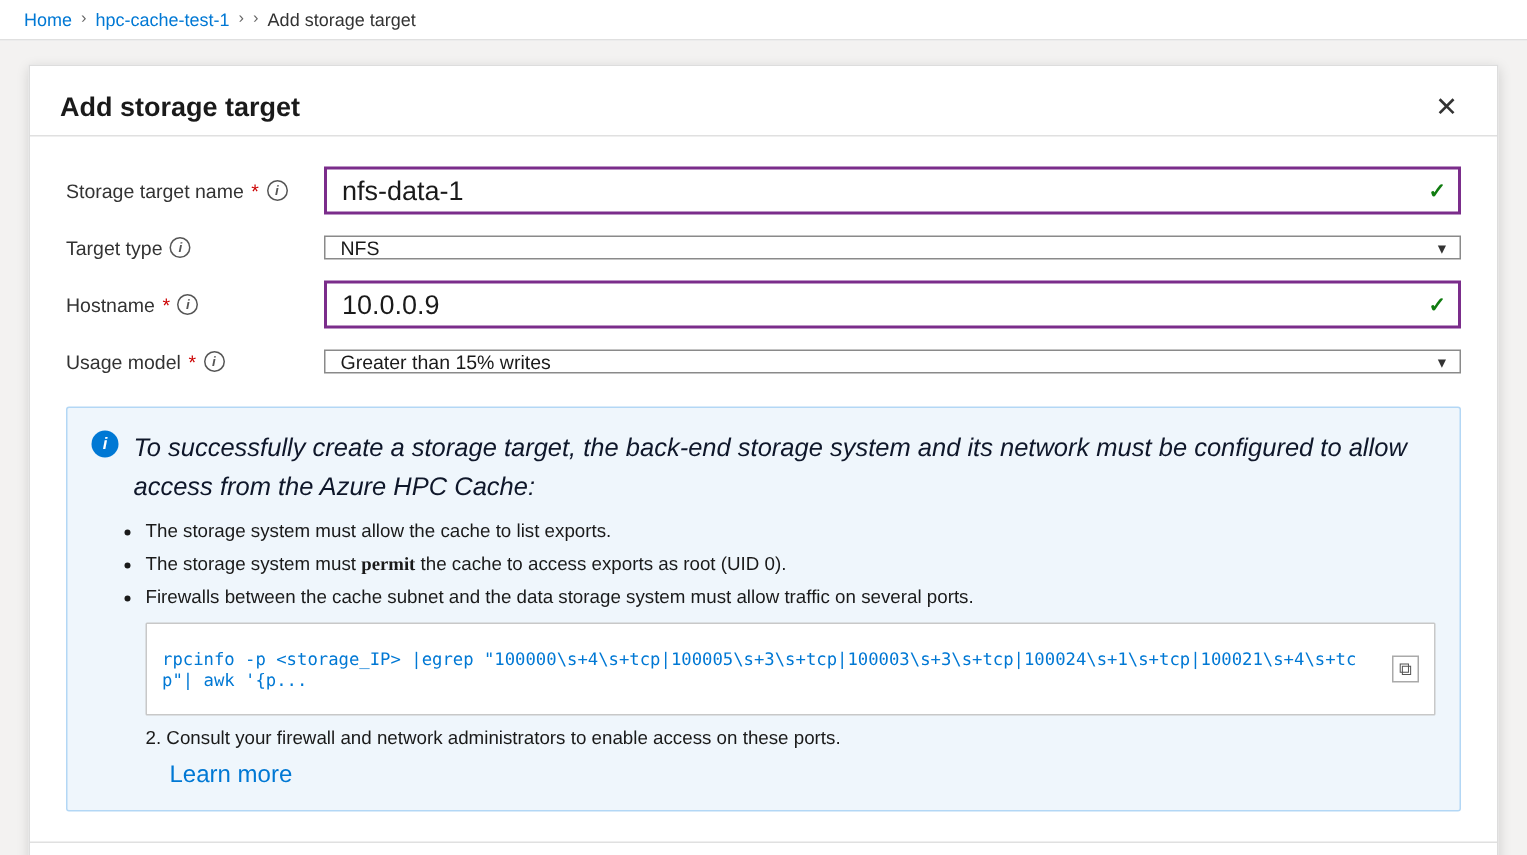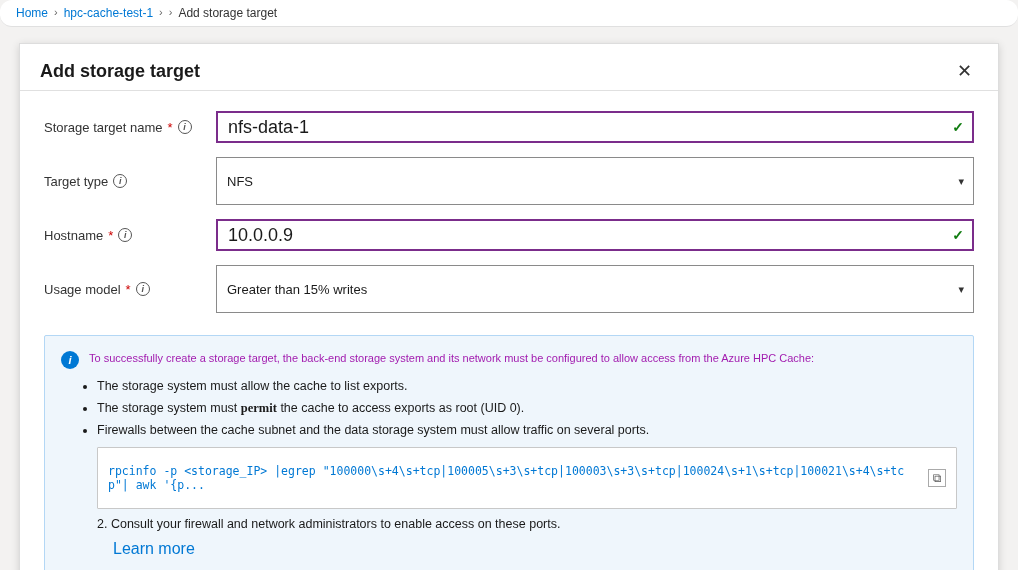--- a/index.html
+++ b/index.html
@@ -13,21 +13,20 @@
     }
     .breadcrumb-bar {
       background: #fff;
       border-bottom: 1px solid #e0e0e0;
       padding: 6px 16px;
       display: flex;
       align-items: flex-start;
       gap: 6px;
       font-size: 12px;
       color: #0078d4;
-      border-radius: 12px;
     }
     .breadcrumb-bar span.sep {
       color: #666;
       font-size: 11px;
     }
     .breadcrumb-bar span.current {
       color: #333;
     }
     .breadcrumb-bar a {
       color: #0078d4;
@@ -127,21 +126,21 @@
       font-weight: bold;
     }
     .select-wrapper {
       flex: 1;
       position: relative;
       display: flex;
       align-items: center;
     }
     .select-wrapper select {
       width: 100%;
-      height: 48px;
+      height: 16px;
       border: 1px solid #8a8a8a;
       padding: 0 40px 0 10px;
       font-size: 13px;
       color: #1a1a1a;
       appearance: none;
       background: #fff;
       cursor: pointer;
       outline: none;
     }
     .select-wrapper .chevron {
@@ -173,23 +172,24 @@
       color: #fff;
       display: flex;
       align-items: center;
       justify-content: center;
       font-size: 11px;
       font-weight: bold;
       font-style: italic;
       margin-top: 1px;
     }
     .info-box-text {
-      font-size: 11px;
-      color: #a21caf;
+      font-size: 17px;
+      color: #0f172a;
       line-height: 1.5;
+      font-style: italic;
     }
     .info-box ul {
       margin-left: 36px;
       margin-top: 4px;
       margin-bottom: 8px;
     }
     .info-box ul li {
       font-size: 12.5px;
       color: #1a1a1a;
       margin-bottom: 3px;

